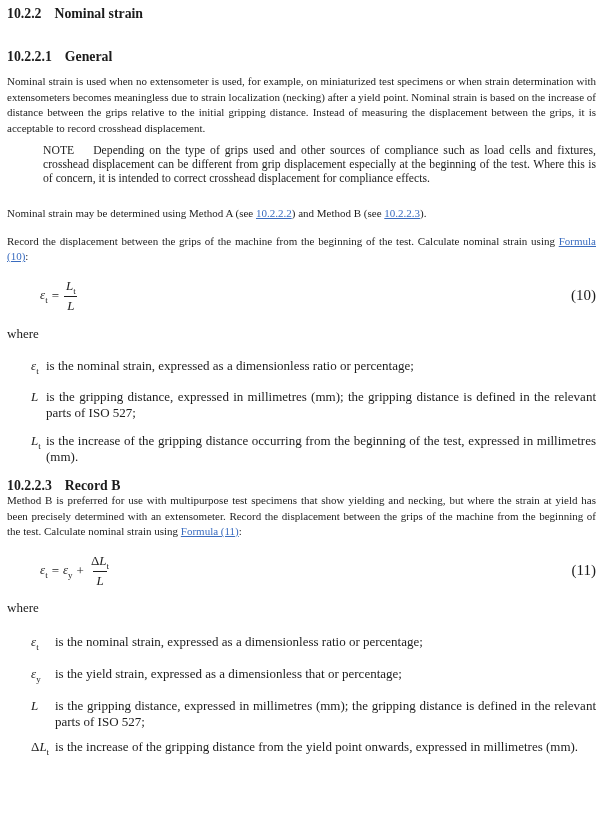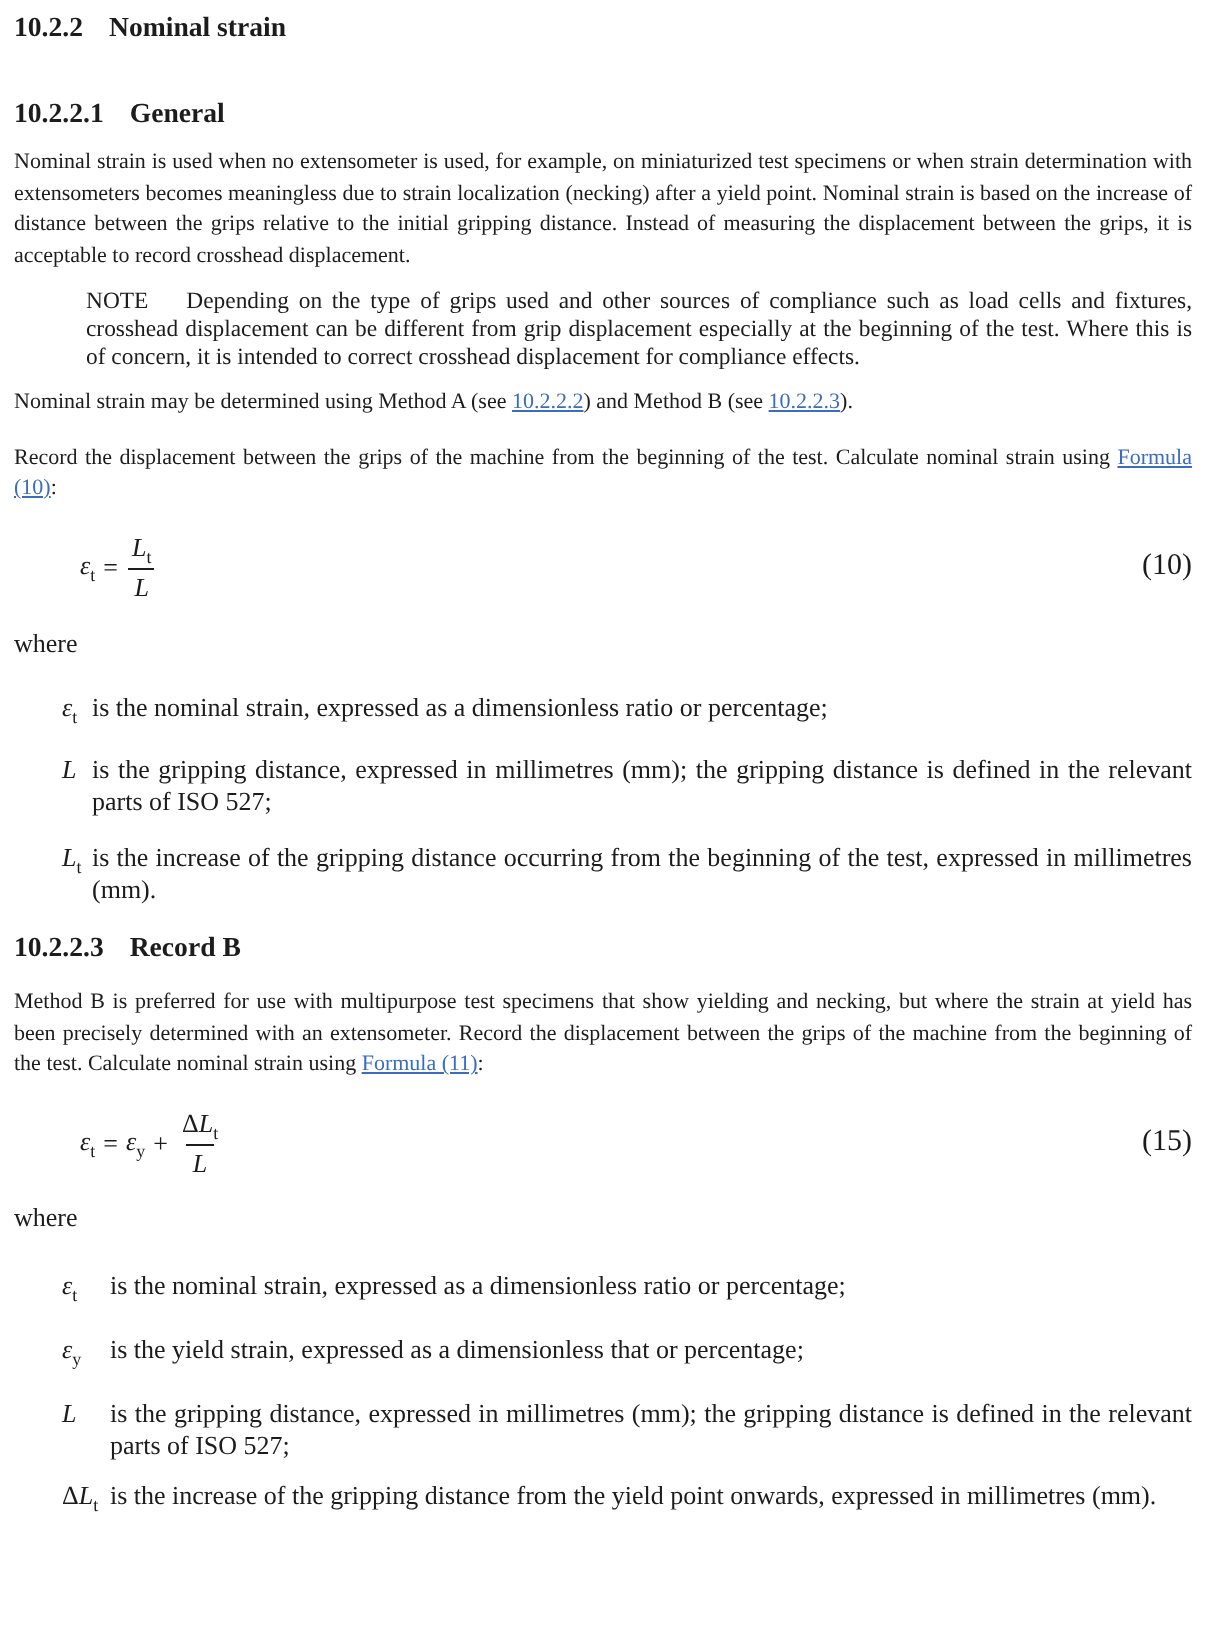--- a/index.html
+++ b/index.html
@@ -33,25 +33,25 @@
   .mt-h2-general { margin-top: 28px; }
   .mt-p1        { margin-top: 10px; }
   .note {
     margin-top: 8px;
     font-size: 11.7px;
     line-height: 14px;
     text-align: justify;
     margin-left: 36px;
   }
   .note-label { display: inline-block; margin-right: 19px; }
-  .mt-p2        { margin-top: 8px; }
+  .mt-p2        { margin-top: 20px; }
   .mt-h2-a      { margin-top: 15px; }
   .mt-p3        { margin-top: 12px; }
   .mt-h2-b      { margin-top: 14px; }
-  .mt-p4        { margin-top: 13px; }
+  .mt-p4        { }
   a.doclink {
     color: #3a6cbf;
     text-decoration: underline;
     cursor: pointer;
   }
   
   .formula-row {
     display: flex;
     justify-content: space-between;
     align-items: center;
@@ -157,21 +157,21 @@
     <span class="equation">
       <span><span>ε</span><sub>t</sub></span>
       <span class="op">=</span>
       <span><span>ε</span><sub>y</sub></span>
       <span class="op">+</span>
       <span class="frac">
         <span class="fnum"><span class="upright">Δ</span><span>L</span><sub>t</sub></span>
         <span class="fden"><span>L</span></span>
       </span>
     </span>
-    <span class="eq-tag">(15)</span>
+    <span class="eq-tag">(11)</span>
   </div>
 
   <div class="where where-b">where</div>
 
   <div class="defrow list-b gap-19">
     <span class="sym"><span class="upright"></span><span>ε</span><sub>t</sub></span>
     <span class="def">is the nominal strain, expressed as a dimensionless ratio or percentage;</span>
   </div>
   <div class="defrow list-b gap-11">
     <span class="sym"><span class="upright"></span><span>ε</span><sub>y</sub></span>

